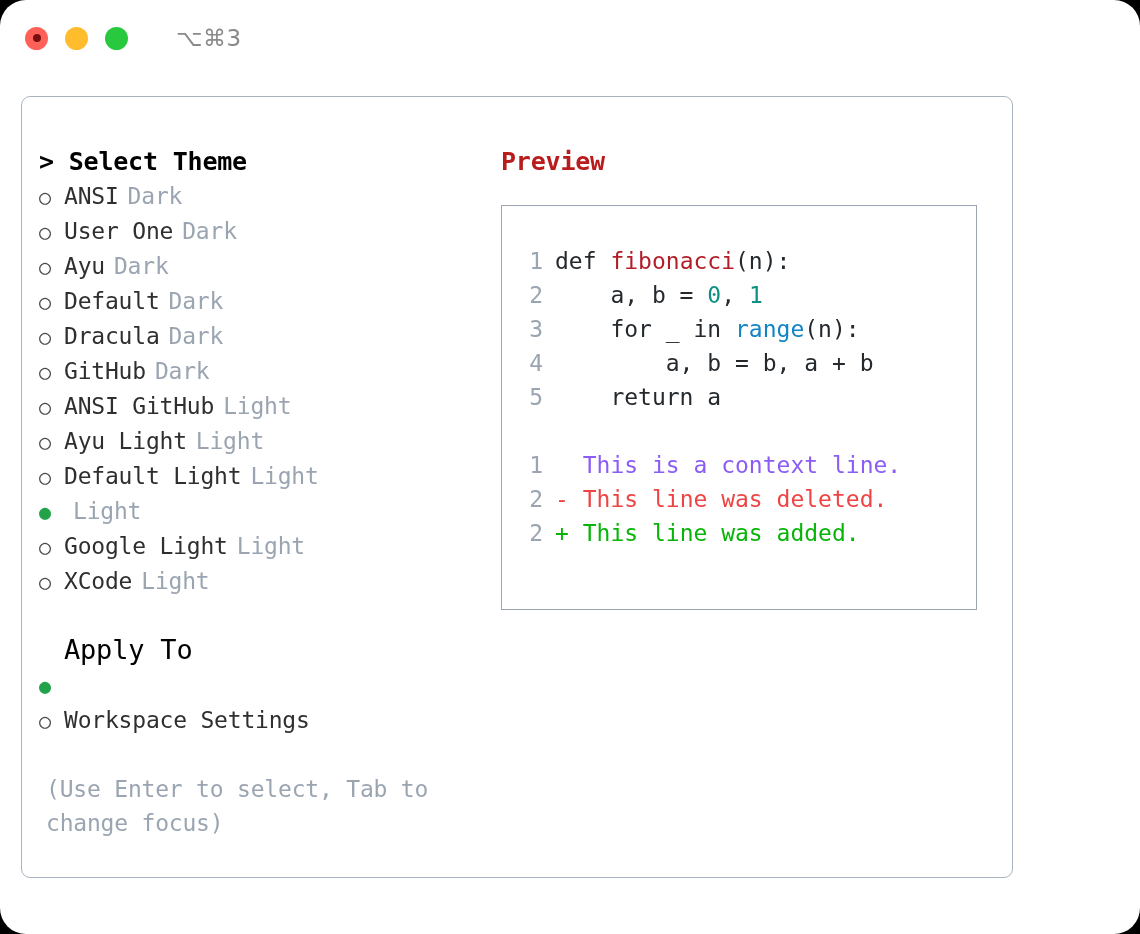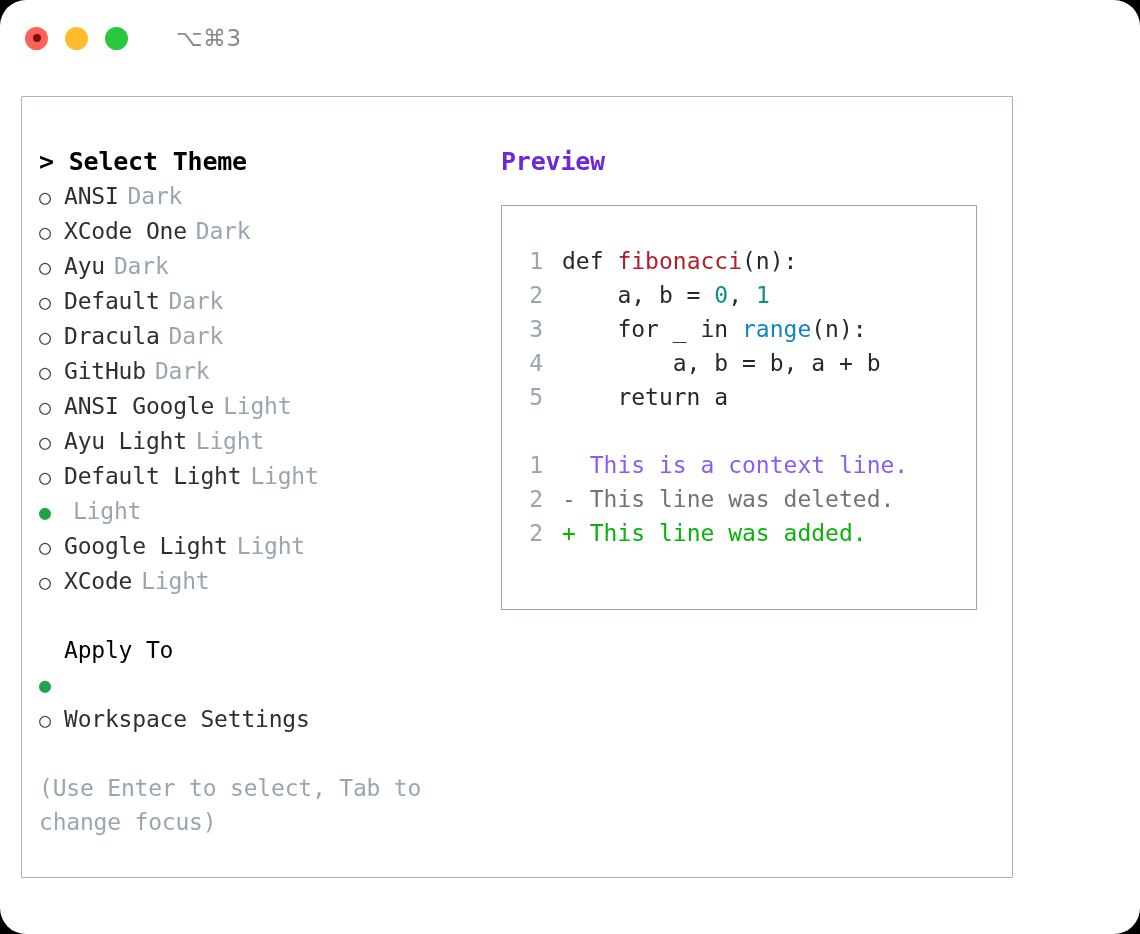--- a/index.html
+++ b/index.html
@@ -67,21 +67,21 @@
   }
 
   
   .card {
     position: absolute;
     left: 21px;
     top: 96px;
     width: 992px;
     height: 782px;
     border: 1px solid #aab4c0;
-    border-radius: 1px;
+    border-radius: 9px;
     box-sizing: border-box;
     background: #ffffff;
   }
 
   .columns {
     position: absolute;
     left: 0; top: 0;
     width: 100%;
     height: 100%;
   }
@@ -119,46 +119,47 @@
   }
   .bullet.sel { color: #22a34a; }
   .bullet.none { color: transparent; }
   .opt-label { color: #2f2f2f; }
   .opt-row.selected .opt-label { color: #22a34a; }
   .opt-tag {
     color: #9aa5b1;
     margin-left: 9px;
   }
   .apply-head {
-    font-size: 23px;
+    font-size: 27px;
     color: #000000;
     line-height: 34px;
     white-space: pre;
   }
   .spacer-lg { height: 34px; }
   .hint {
     margin-top: 34px;
     width: 410px;
     font-size: 23px;
     line-height: 34px;
     color: #9aa5b1;
     letter-spacing: -0.2px;
+    margin-left: 7px;
   }
 
   
   .right-col {
     position: absolute;
     left: 479px;
     top: 48px;
     width: 496px;
   }
   .preview-head {
     font-size: 25px;
     font-weight: bold;
-    color: #6d28d9;
+    color: #b91c1c;
     line-height: 34px;
     letter-spacing: -0.2px;
   }
   .preview-panel {
     margin-top: 26px;
     width: 476px;
     height: 405px;
     border: 1px solid #9aa5b1;
     box-sizing: border-box;
     background: #ffffff;
@@ -176,33 +177,33 @@
     align-items: baseline;
     white-space: pre;
   }
   .gutter {
     width: 27px;
     flex: 0 0 27px;
     text-align: right;
     color: #9aa5b1;
   }
   .code-text {
-    margin-left: 19px;
+    margin-left: 12px;
     color: #24292e;
   }
   .blank-row { height: 34px; }
 
   .tok-fn   { color: #b31d28; }
   .tok-num  { color: #0d8f83; }
   .tok-call { color: #1184c4; }
   .tok-kw   { color: #24292e; }
   .tok-plain{ color: #24292e; }
 
   .diff-ctx { color: #8b5cf6; }
-  .diff-del { color: #737373; }
+  .diff-del { color: #ef4444; }
   .diff-add { color: #08b408; }
 </style>
 </head>
 <body>
 
 <div class="window">
 
   <div class="titlebar">
     <div class="traffic">
       <div class="dot red">
@@ -216,26 +217,26 @@
 
   <div class="card">
     <div class="columns">
 
       <div class="left-col">
 
         <div class="section-head"><span>&gt;</span> <span>Select Theme</span></div>
 
         <div class="opt-list" id="theme-list">
             <div class="opt-row"><span class="bullet">○</span><span class="opt-label">ANSI</span><span class="opt-tag">Dark</span></div>
-            <div class="opt-row"><span class="bullet">○</span><span class="opt-label">XCode One</span><span class="opt-tag">Dark</span></div>
+            <div class="opt-row"><span class="bullet">○</span><span class="opt-label">User One</span><span class="opt-tag">Dark</span></div>
             <div class="opt-row"><span class="bullet">○</span><span class="opt-label">Ayu</span><span class="opt-tag">Dark</span></div>
             <div class="opt-row"><span class="bullet">○</span><span class="opt-label">Default</span><span class="opt-tag">Dark</span></div>
             <div class="opt-row"><span class="bullet">○</span><span class="opt-label">Dracula</span><span class="opt-tag">Dark</span></div>
             <div class="opt-row"><span class="bullet">○</span><span class="opt-label">GitHub</span><span class="opt-tag">Dark</span></div>
-            <div class="opt-row"><span class="bullet">○</span><span class="opt-label">ANSI Google</span><span class="opt-tag">Light</span></div>
+            <div class="opt-row"><span class="bullet">○</span><span class="opt-label">ANSI GitHub</span><span class="opt-tag">Light</span></div>
             <div class="opt-row"><span class="bullet">○</span><span class="opt-label">Ayu Light</span><span class="opt-tag">Light</span></div>
             <div class="opt-row"><span class="bullet">○</span><span class="opt-label">Default Light</span><span class="opt-tag">Light</span></div>
             <div class="opt-row selected"><span class="bullet sel">●</span><span class="opt-tag">Light</span></div>
             <div class="opt-row"><span class="bullet">○</span><span class="opt-label">Google Light</span><span class="opt-tag">Light</span></div>
             <div class="opt-row"><span class="bullet">○</span><span class="opt-label">XCode</span><span class="opt-tag">Light</span></div>
           </div>
 
         <div class="spacer-lg"></div>
 
         <div class="opt-row">

